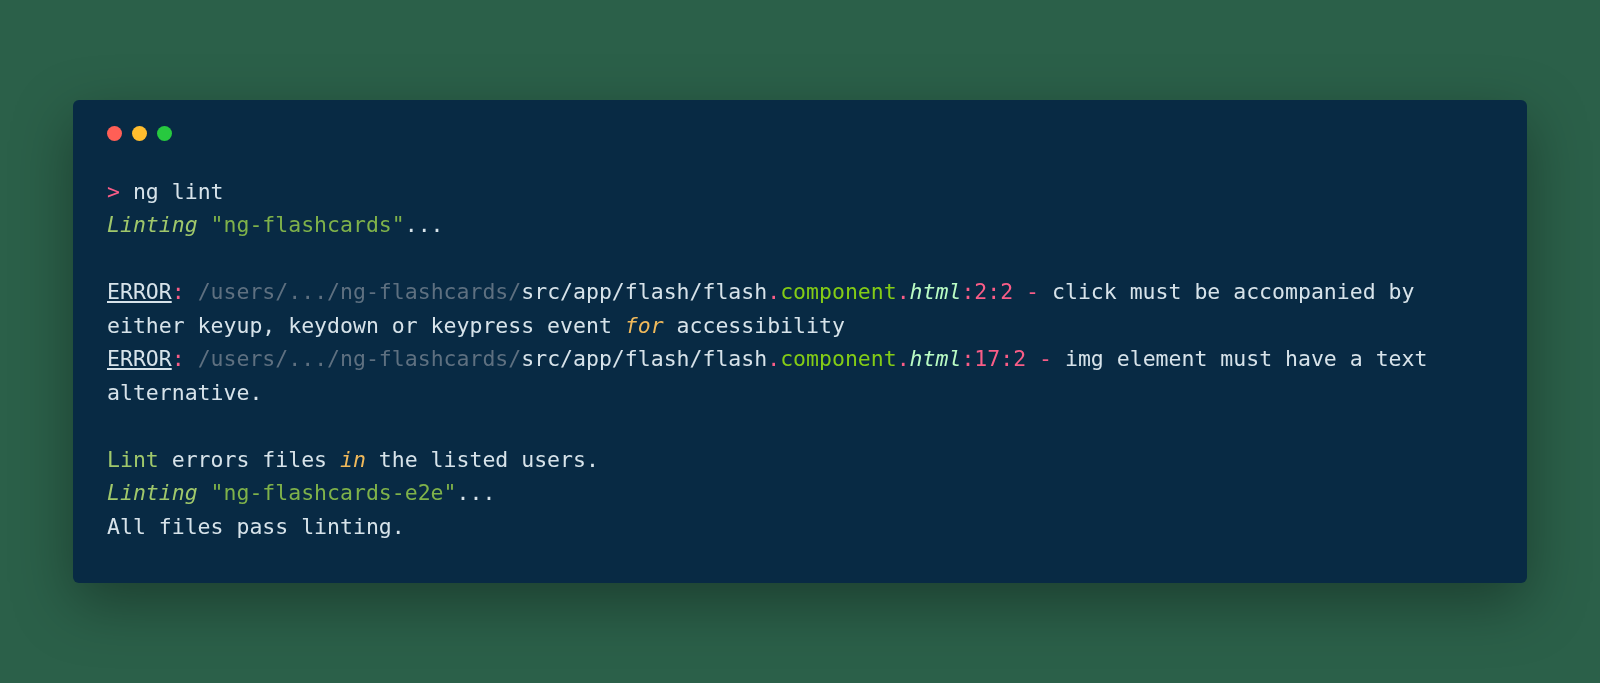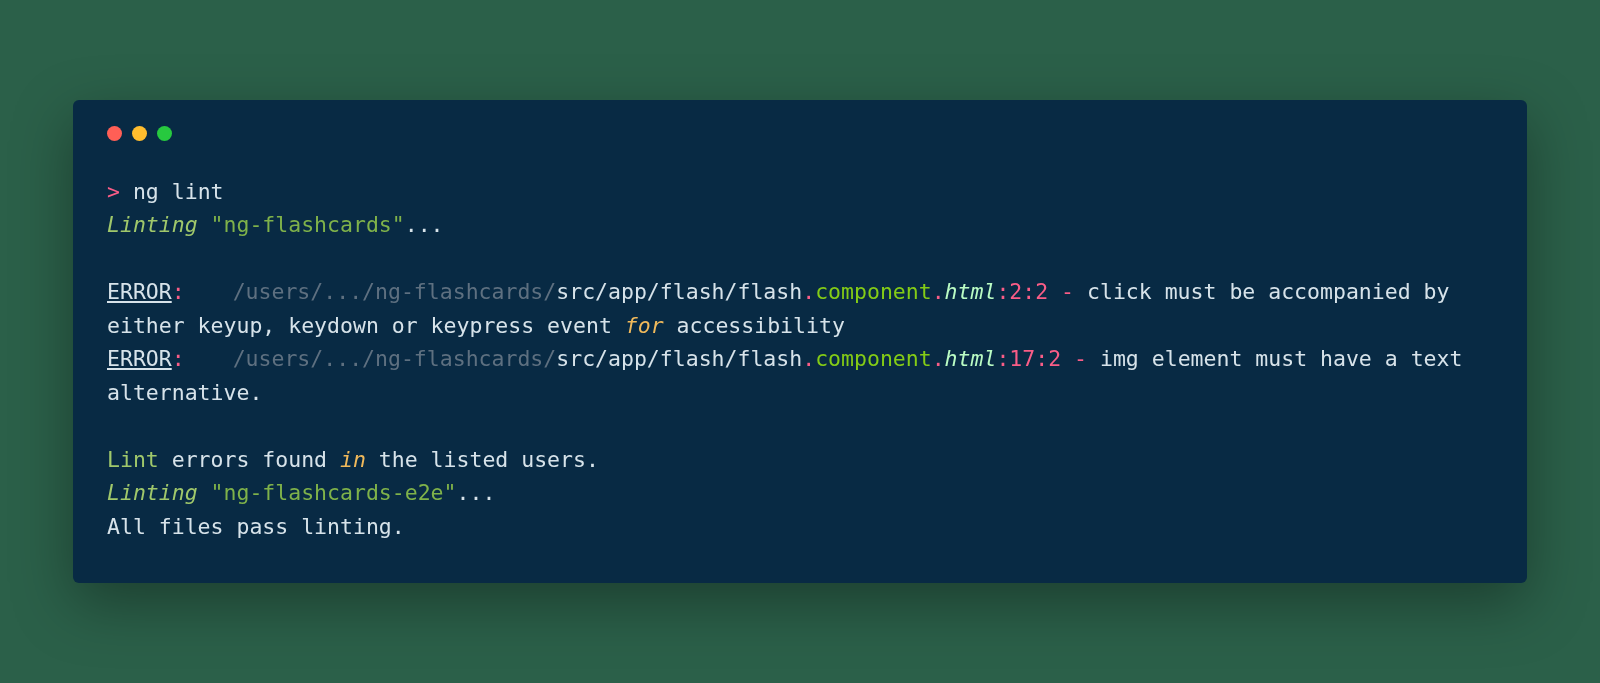--- a/index.html
+++ b/index.html
@@ -51,21 +51,21 @@
     word-break: break-word;
   }
 
   .tok-prompt   { color: #f95d87; }          
   .tok-cmd      { color: #d7e3ea; }          
   .tok-linting  { color: #a0c86b; font-style: italic; }          
   .tok-project  { color: #7fb24a; }          
   .tok-ellipsis { color: #d7e3ea; }          
   .tok-error    { color: #d7e3ea; text-decoration: underline; }          
   .tok-colon    { color: #f95d87; }          
-  .tok-pathdim  { color: #5e7080; margin-left: 35px; }          
+  .tok-pathdim  { color: #5e7080; }          
   .tok-pathlit  { color: #d7e3ea; }          
   .tok-dot      { color: #f95d87; }          
   .tok-component{ color: #84cc16; }          
   .tok-html     { color: #bafcc4; font-style: italic; }          
   .tok-lc       { color: #f95d87; }          
   .tok-dash     { color: #f95d87; }          
   .tok-msg      { color: #d7e3ea; }          
   .tok-keyword  { color: #f0b95b; font-style: italic; }          
   .tok-lint     { color: #a0c86b; }          
 </style>
@@ -80,18 +80,18 @@
       <div class="dot yellow"></div>
       <div class="dot green"></div>
     </div>
 
 <pre class="output"><span class="tok-prompt">&gt;</span> <span class="tok-cmd">ng lint</span>
 <span class="tok-linting">Linting</span> <span class="tok-project">"ng-flashcards"</span><span class="tok-ellipsis">...</span>
 
 <span class="tok-error">ERROR</span><span class="tok-colon">:</span> <span class="tok-pathdim">/users/.../ng-flashcards/</span><span class="tok-pathlit">src/app/flash/flash</span><span class="tok-dot">.</span><span class="tok-component">component</span><span class="tok-dot">.</span><span class="tok-html">html</span><span class="tok-lc">:2:2</span><span class="tok-dash"> - </span><span class="tok-msg">click must be accompanied by either keyup, keydown or keypress event </span><span class="tok-keyword">for</span><span class="tok-msg"> accessibility</span>
 <span class="tok-error">ERROR</span><span class="tok-colon">:</span> <span class="tok-pathdim">/users/.../ng-flashcards/</span><span class="tok-pathlit">src/app/flash/flash</span><span class="tok-dot">.</span><span class="tok-component">component</span><span class="tok-dot">.</span><span class="tok-html">html</span><span class="tok-lc">:17:2</span><span class="tok-dash"> - </span><span class="tok-msg">img element must have a </span><span class="tok-msg">text alternative</span><span class="tok-msg">.</span>
 
-<span class="tok-lint">Lint</span><span class="tok-msg"> errors found </span><span class="tok-keyword">in</span><span class="tok-msg"> the listed users.</span>
+<span class="tok-lint">Lint</span><span class="tok-msg"> errors files </span><span class="tok-keyword">in</span><span class="tok-msg"> the listed users.</span>
 <span class="tok-linting">Linting</span> <span class="tok-project">"ng-flashcards-e2e"</span><span class="tok-ellipsis">...</span>
 <span class="tok-msg">All files pass linting.</span></pre>
 
   </div>
 </div>
 
 </body></html>

